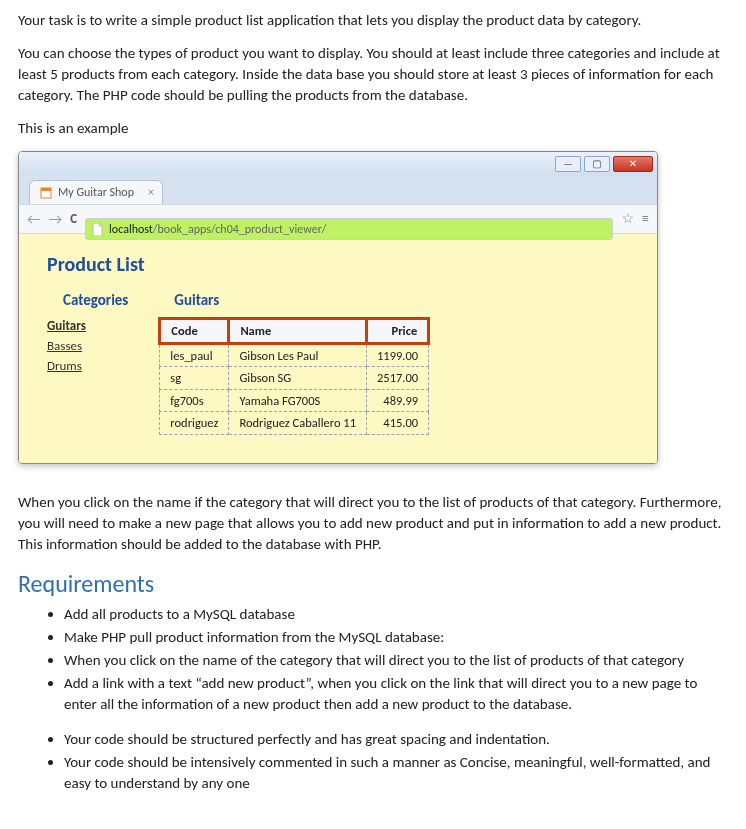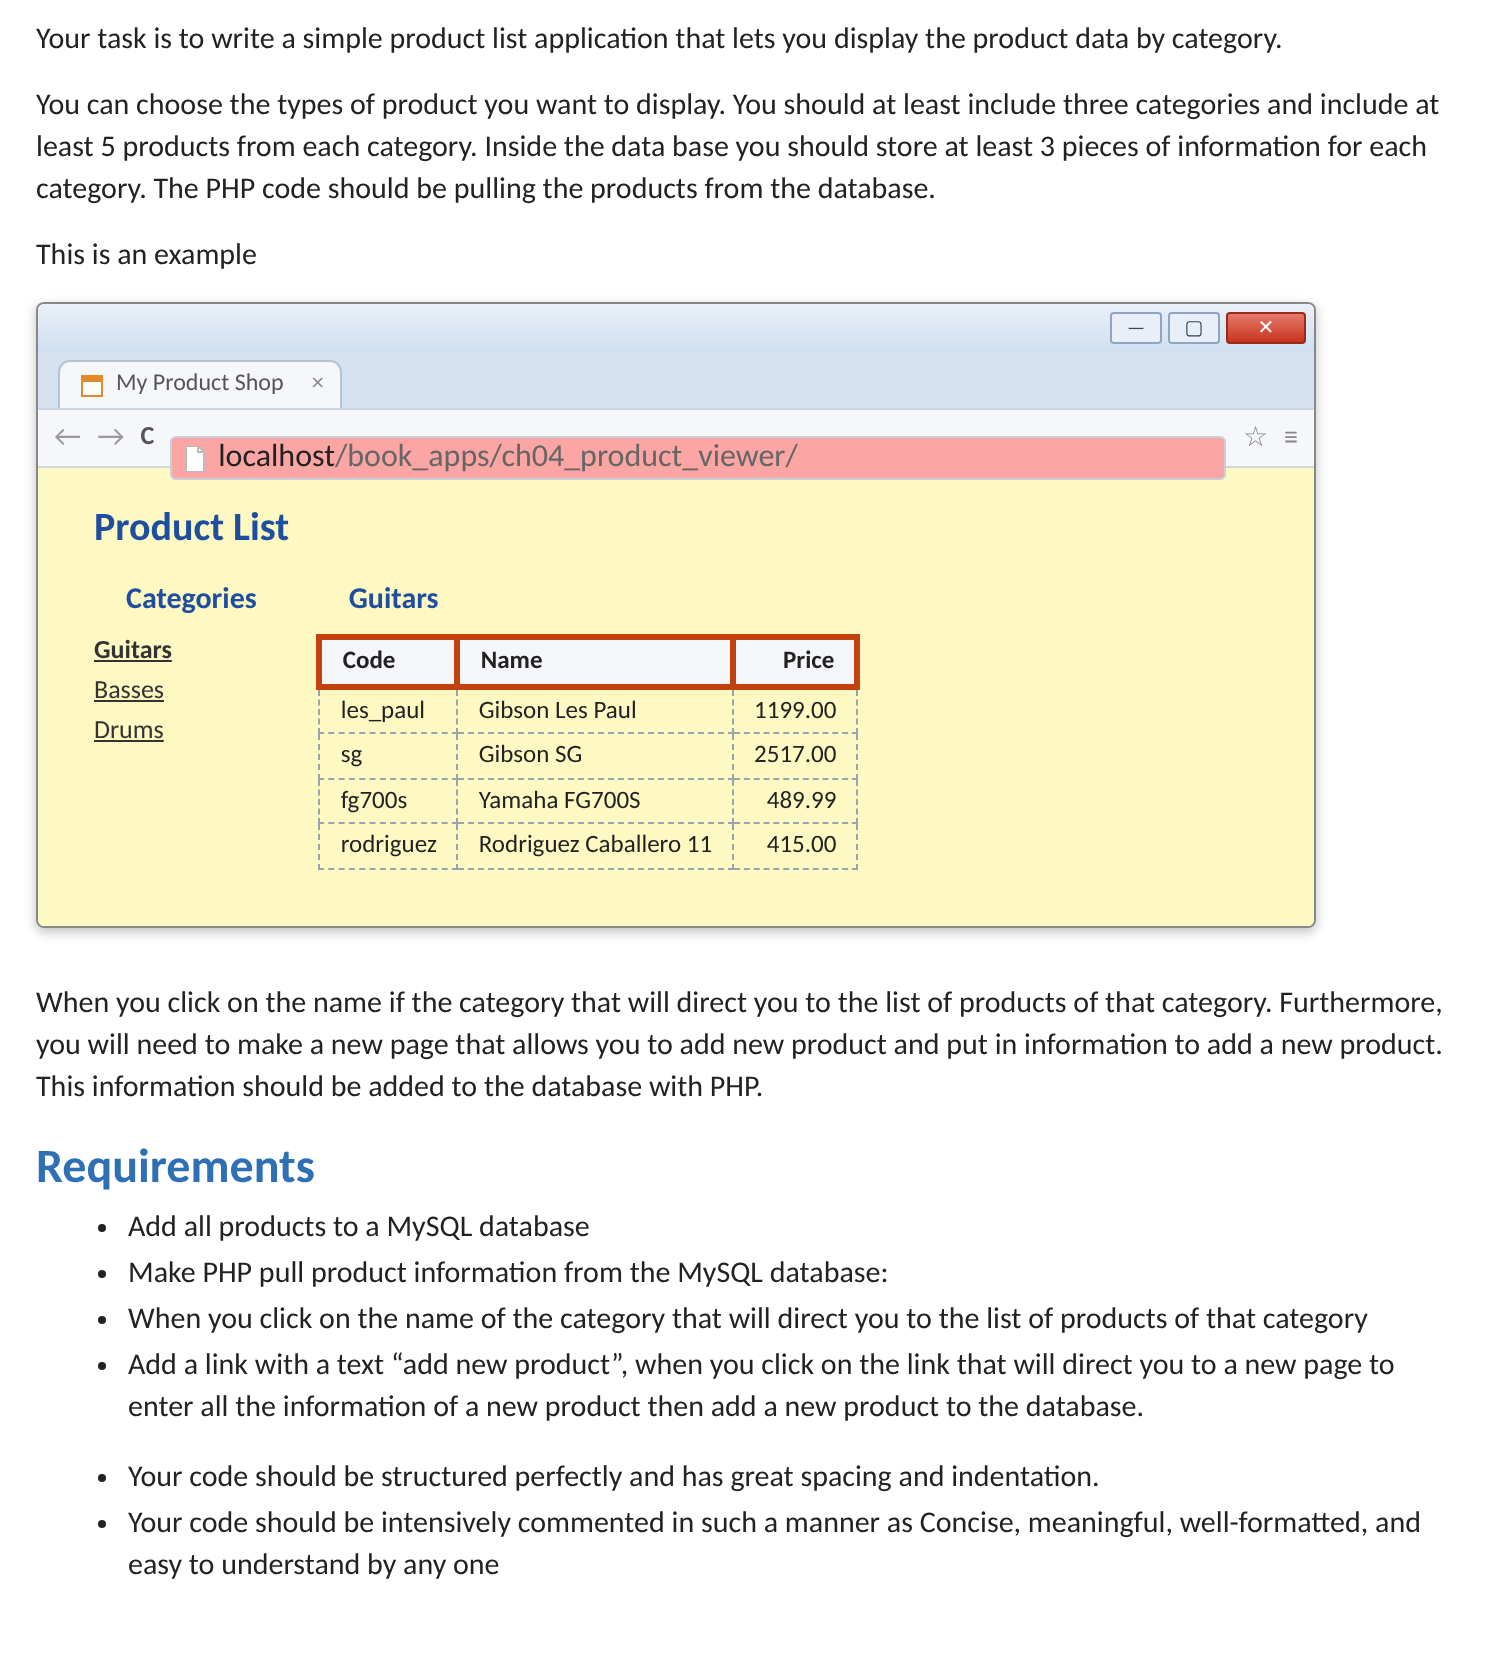--- a/index.html
+++ b/index.html
@@ -86,25 +86,25 @@
       padding: 0 8px;
       gap: 8px;
     }
     .navarrow { color: #999; font-size: 15px; }
     .reload { color: #555; font-size: 13px; font-weight: bold; }
     .urlbox {
       flex: 1;
       height: 22px;
       border: 1px solid #c8cfd9;
       border-radius: 3px;
-      background: #fca5a5;
+      background: #bef264;
       display: flex;
       align-items: center;
       padding: 0 6px;
-      font-size: 16px;
+      font-size: 12px;
       color: #666;
       gap: 6px;
       margin-top: 20px;
     }
     .urlhost { color: #222; }
     .starmenu { color: #888; font-size: 14px; display:flex; gap:8px; }
     .page-content {
       padding: 16px 28px 28px 28px;
       background: #fef9c3;
     }
@@ -124,21 +124,21 @@
       text-align: left;
     }
     table.products th {
       border: 3px solid #c2410c;
       background: #f4f6f9;
       font-weight: bold;
     }
     table.products th:last-child, table.products td:last-child { text-align: right; margin-top: 34px; }
     h2.req {
       color: #2f6fb3;
-      font-weight: bold;
+      font-weight: normal;
       font-size: 24px;
       margin: 8px 0 4px 0;
     }
     ul.bullets { list-style: disc; padding-left: 46px; }
     ul.bullets li { margin-bottom: 2px; }
     ul.bullets.second { margin-top: 14px; }
   </style>
 </head>
 <body>
 
@@ -151,21 +151,21 @@
     <span class="winbtn">—</span>
     <span class="winbtn">▢</span>
     <span class="winbtn close">✕</span>
   </div>
   <div class="tabsrow">
     <div class="tab">
       <svg viewBox="0 0 12 12">
           <rect x="1" y="1" width="10" height="10" fill="#fff" stroke="#e08a2c"></rect>
           <rect x="1" y="1" width="10" height="3" fill="#e08a2c"></rect>
         </svg>
-      <span>My Product Shop</span>
+      <span>My Guitar Shop</span>
       <span class="tabclose">×</span>
     </div>
   </div>
   <div class="addrbar">
     <span class="navarrow">←</span>
     <span class="navarrow">→</span>
     <span class="reload">C</span>
     <div class="urlbox">
       <svg width="11" height="13" viewBox="0 0 11 13">
           <path d="M1 0h6l3 3v10H1z" fill="#fff" stroke="#bbb"></path>

